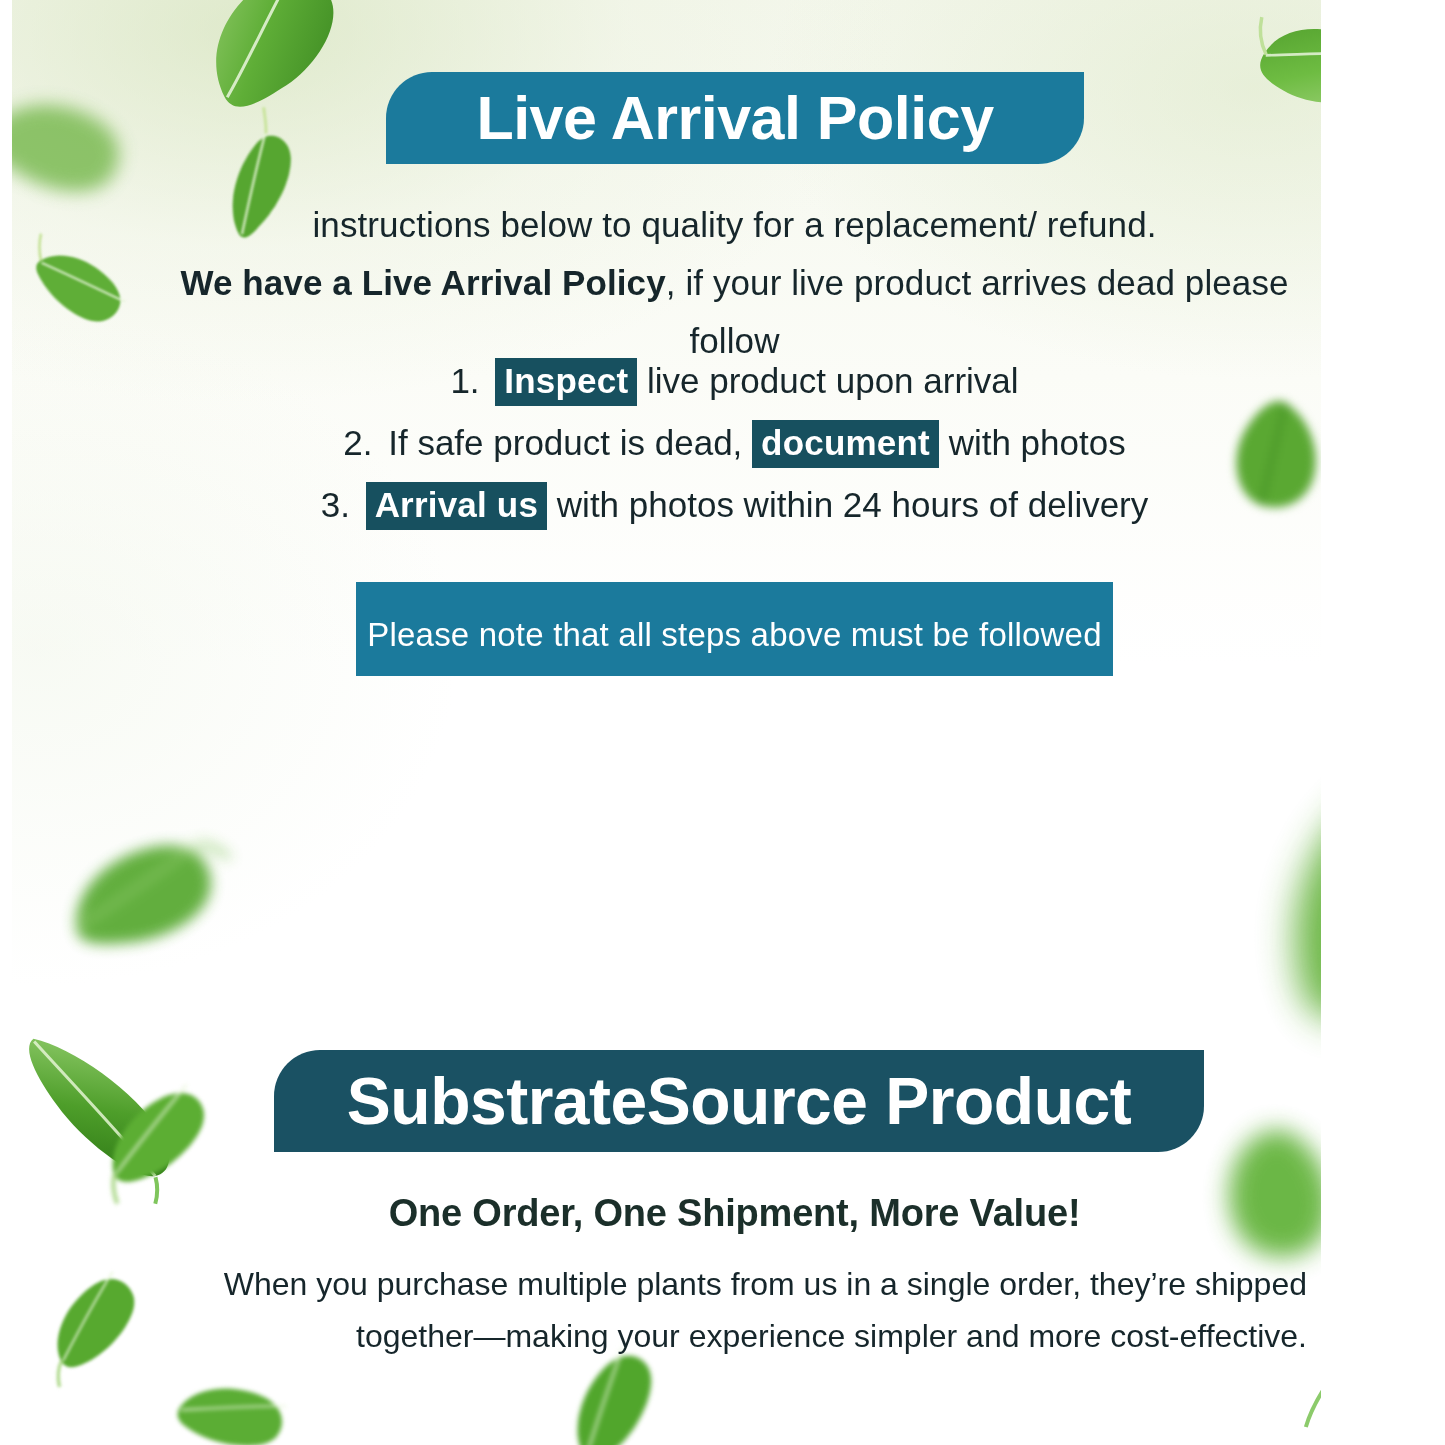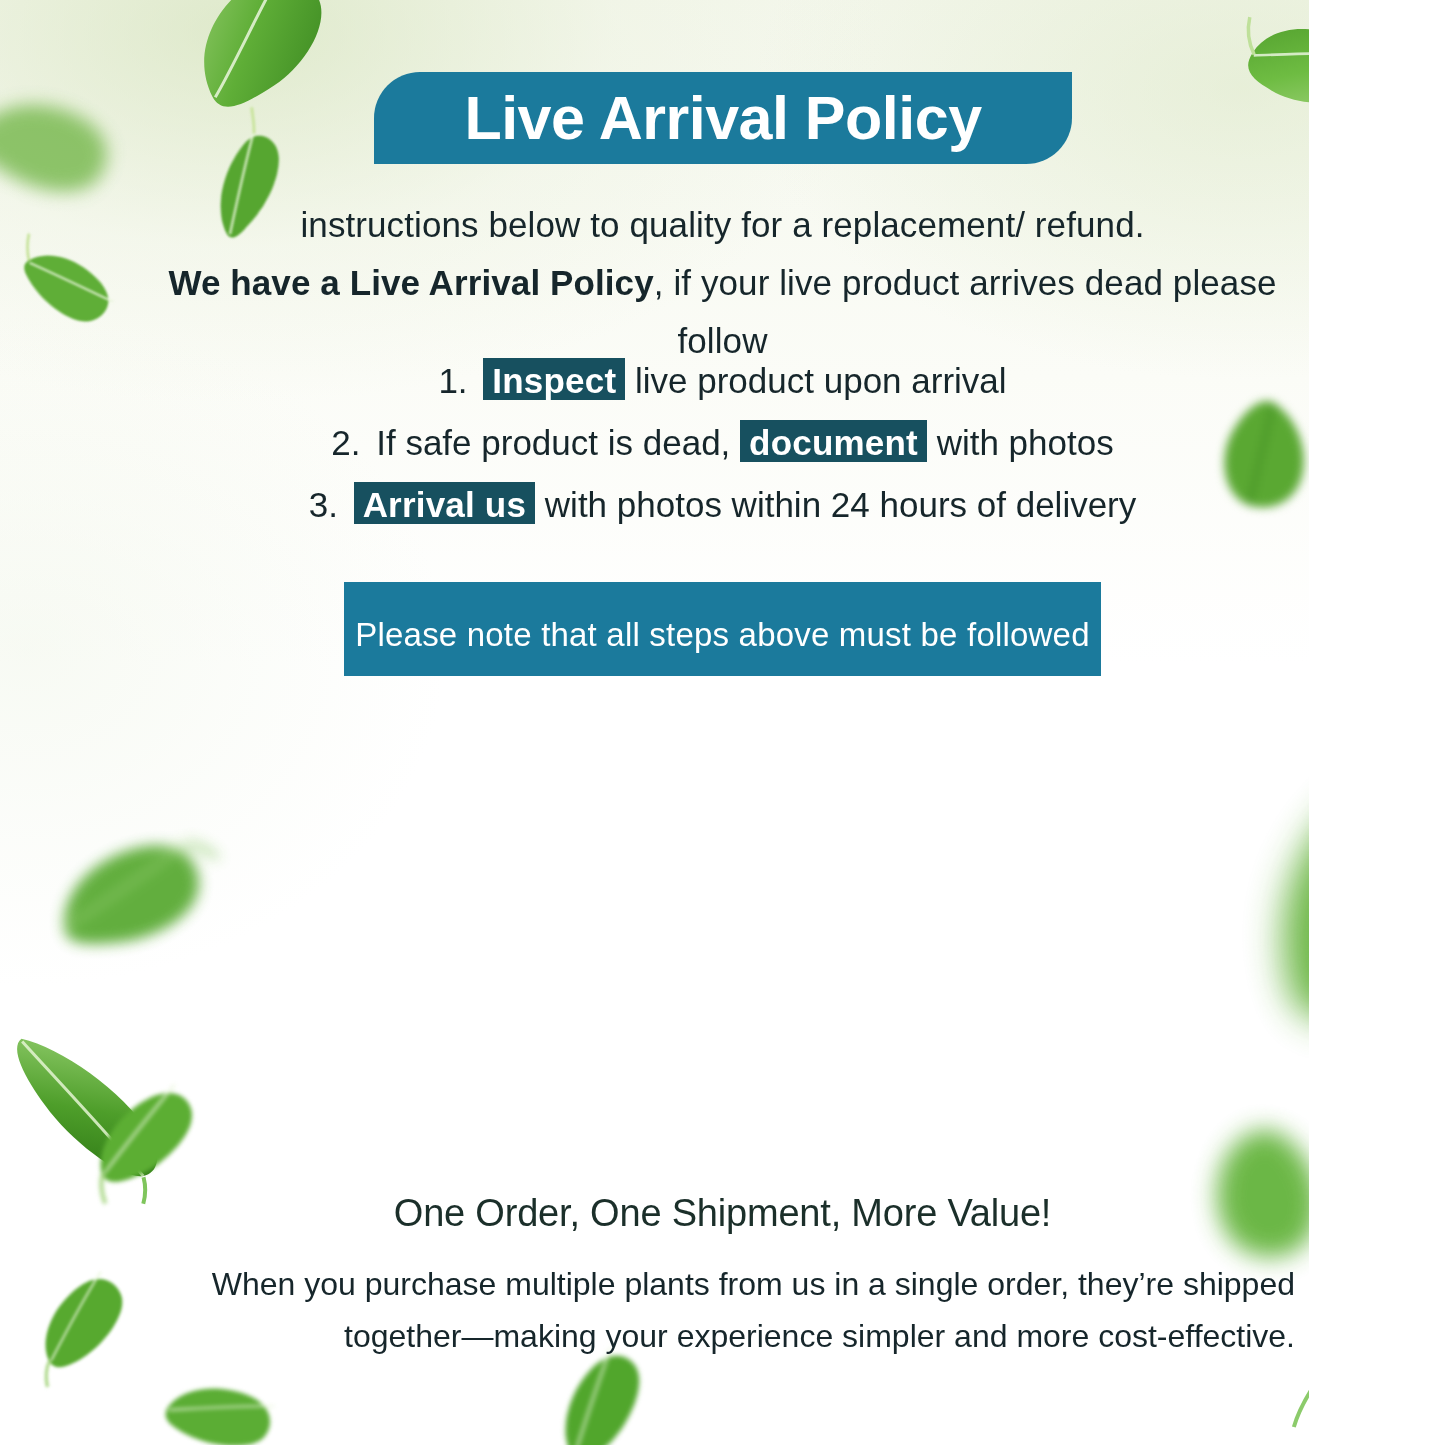--- a/index.html
+++ b/index.html
@@ -17,20 +17,21 @@
   #page {
     position: relative;
     width: 1309px;
     height: 1445px;
     overflow: hidden;
     background:
       radial-gradient(ellipse 900px 520px at 18% 2%, rgba(205,222,176,0.55) 0%, rgba(233,240,219,0.30) 42%, rgba(255,255,255,0) 72%),
       radial-gradient(ellipse 700px 420px at 95% 6%, rgba(214,228,190,0.45) 0%, rgba(255,255,255,0) 70%),
       radial-gradient(ellipse 600px 480px at 2% 45%, rgba(236,243,226,0.40) 0%, rgba(255,255,255,0) 70%),
       linear-gradient(180deg, #f4f7ec 0%, #fbfcf7 26%, #ffffff 46%, #ffffff 100%);
+    margin-left: 12px;
   }
 
   
   #leaves {
     position: absolute;
     inset: 0;
     pointer-events: none;
     z-index: 1;
   }
   .leaf {
@@ -97,21 +98,21 @@
     color: #16262b;
     font-size: 35px;
     line-height: 62px;
   }
   .step { white-space: nowrap; }
   .step .num { margin-right: 6px; }
   .chip-dark {
     background: #17505f;
     color: #ffffff;
     font-weight: 700;
-    padding: 3px 9px 0 9px;
+    padding: 3px 9px 6px 9px;
     letter-spacing: 0.2px;
   }
 
   .note {
     position: absolute;
     left: 150px;
     top: 582px;
     width: 1145px;
     text-align: center;
     font-size: 33px;
@@ -138,21 +139,21 @@
   }
   .shipping i { font-style: italic; }
 
   .sub-heading {
     position: absolute;
     left: 150px;
     top: 1192px;
     width: 1145px;
     text-align: center;
     color: #1b2f2a;
-    font-weight: 400;
+    font-weight: 700;
     font-size: 38px;
     letter-spacing: -0.2px;
   }
 
   .closing {
     position: absolute;
     left: 150px;
     top: 1258px;
     width: 1145px;
     text-align: right;
@@ -359,20 +360,23 @@
 
     </div>
 
     <div class="note">
       <div>
         <span class="note-line">Please note that all steps above must be followed</span>
       </div>
     </div>
 
 
+    <div class="banner banner-product">
+      <span>SubstrateSource Product</span>
+    </div>
 
     <div class="sub-heading">One Order, One Shipment, More Value!</div>
 
     <div class="closing">
       <div>When you purchase multiple plants from us in a single order, they’re shipped</div>
       <div>together—making your experience simpler and more cost-effective.</div>
     </div>
 
   </div>
 </div>

